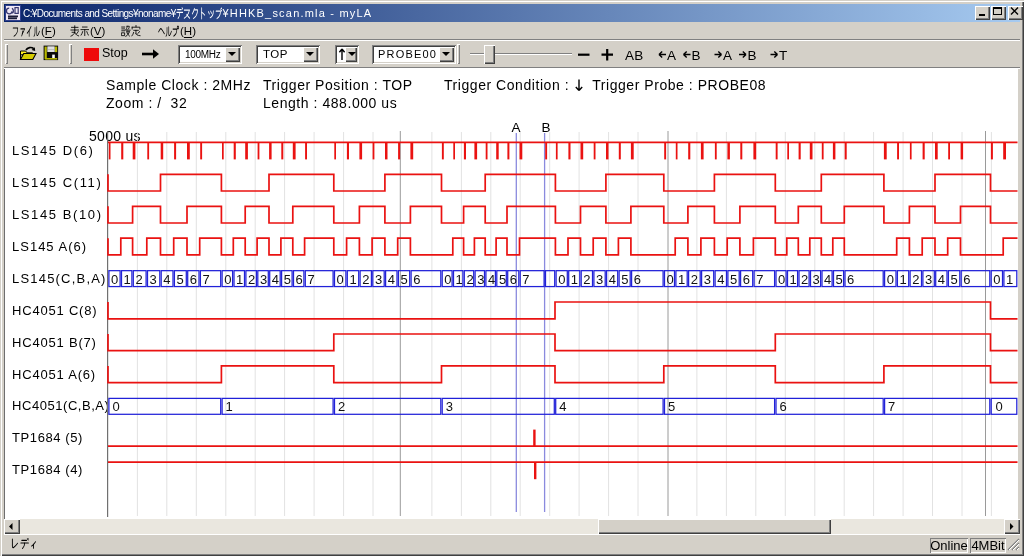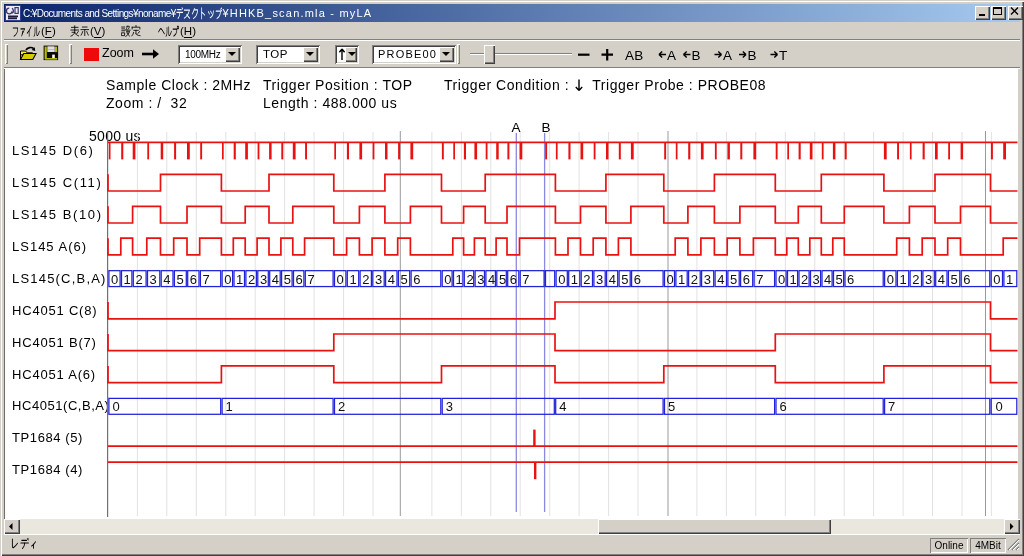--- a/index.html
+++ b/index.html
@@ -28,21 +28,21 @@
 .info {position:absolute;font-size:14px;letter-spacing:0.55px;color:#000;white-space:pre}
 #wave {position:absolute;left:0;top:0}
 #hscroll {position:absolute;left:4px;top:519px;width:1016px;height:15px;
  background:#eae7df}
 .sbtn {position:absolute;top:0;width:16px;height:15px;background:#d4d0c8;
  box-shadow:inset 1px 1px 0 #fff, inset -1px -1px 0 #404040, inset -2px -2px 0 #808080}
 #thumb {position:absolute;left:594px;top:0;width:233px;height:15px;background:#d4d0c8;
  box-shadow:inset 1px 1px 0 #fff, inset -1px -1px 0 #404040, inset -2px -2px 0 #808080}
 #status {position:absolute;left:4px;top:534px;width:1016px;height:20px;background:#d4d0c8;border-top:1px solid #fff}
 .sbox {position:absolute;top:3px;height:15px;box-shadow:inset 1px 1px 0 #808080, inset -1px -1px 0 #fff;
- font-size:10px;color:#000;display:flex;align-items:center;justify-content:center}
+ font-size:13px;color:#000;display:flex;align-items:center;justify-content:center}
 </style></head><body>
 <div id="frame"></div>
 <div id="title"><svg width="16" height="16" viewBox="0 0 16 16" style="margin:0 2px 0 1px;flex:none">
       <rect x="0" y="0" width="16" height="16" fill="#30408e"></rect>
       <rect x="1" y="1" width="14" height="14" fill="#f0e9f6"></rect>
       <path d="M4.2,3.2 a2.8,2.8 0 1 0 2.8,3.2 M7,3.2 c1.8,1.4 1.8,3.8 0.4,5.2" stroke="#383870" stroke-width="1.3" fill="none"></path>
       <rect x="10" y="2.6" width="3.2" height="5.8" fill="none" stroke="#383870" stroke-width="1.2"></rect>
       <path d="M3,11.3 h10 M3,13.4 h9" stroke="#1c1c38" stroke-width="1.7" fill="none"></path>
     </svg><span id="titletext">C:¥Documents and Settings¥noname¥</span><span style="display:inline-flex;align-items:center;height:13px;margin-top:0px"><svg style="display:inline-block;vertical-align:top;margin-right:0px" width="7.8" height="13" viewBox="0 0 16 16" preserveAspectRatio="none">
         <g fill="none" stroke="#fff" stroke-width="1.5" stroke-linecap="round" stroke-linejoin="round">
@@ -205,21 +205,21 @@
 <rect x="11.8" y="1.6" width="2.4" height="5.5" fill="#b8b800"></rect>
 <rect x="4.4" y="1.4" width="7.2" height="5.6" fill="#ffffff"></rect>
 <path d="M5,3 h6 M5,4.5 h6 M5,6 h6" stroke="#b0b0b0" stroke-width="0.8" fill="none"></path>
 <rect x="2.2" y="13" width="12" height="1.6" fill="#b8b800"></rect>
 <rect x="9.2" y="9.6" width="2.6" height="3.4" fill="#ffffff"></rect>
 </svg>
     <div style="position:absolute;left:62px;top:45px;width:1px;height:19px;background:#808080"></div>
     <div style="position:absolute;left:63px;top:45px;width:1px;height:19px;background:#fff"></div>
     <div style="position:absolute;left:64.5px;top:3px;width:3px;height:20px;background:#d4d0c8;box-shadow:inset 1px 1px 0 #fff, inset -1px -1px 0 #808080"></div>
     <div style="position:absolute;left:79.5px;top:6.5px;width:15px;height:13px;background:#ee0a0a"></div>
-    <div style="position:absolute;left:98px;top:5px;font-size:12.5px;letter-spacing:0px;color:#000">Zoom</div>
+    <div style="position:absolute;left:98px;top:5px;font-size:12.5px;letter-spacing:0px;color:#000">Stop</div>
     <div style="position:absolute;left:126.5px;top:45px;width:1px;height:19px;background:#808080"></div>
     <div style="position:absolute;left:127.5px;top:45px;width:1px;height:19px;background:#fff"></div>
     <svg style="position:absolute;left:136px;top:7px" width="22" height="12" viewBox="0 0 22 12">
       <path d="M2,6 H14" stroke="#000" stroke-width="2.6"></path>
       <path d="M13,1.2 L19,6 L13,10.8 z" fill="#000"></path>
     </svg>
     <div style="position:absolute;left:159.5px;top:45px;width:1px;height:19px;background:#808080"></div>
     <div style="position:absolute;left:160.5px;top:45px;width:1px;height:19px;background:#fff"></div>
     <div class="combo" style="left:174px;width:64px">
       <div class="cbtxt" style="padding-left:5px;font-size:10px;letter-spacing:-0.3px">100MHz</div>

